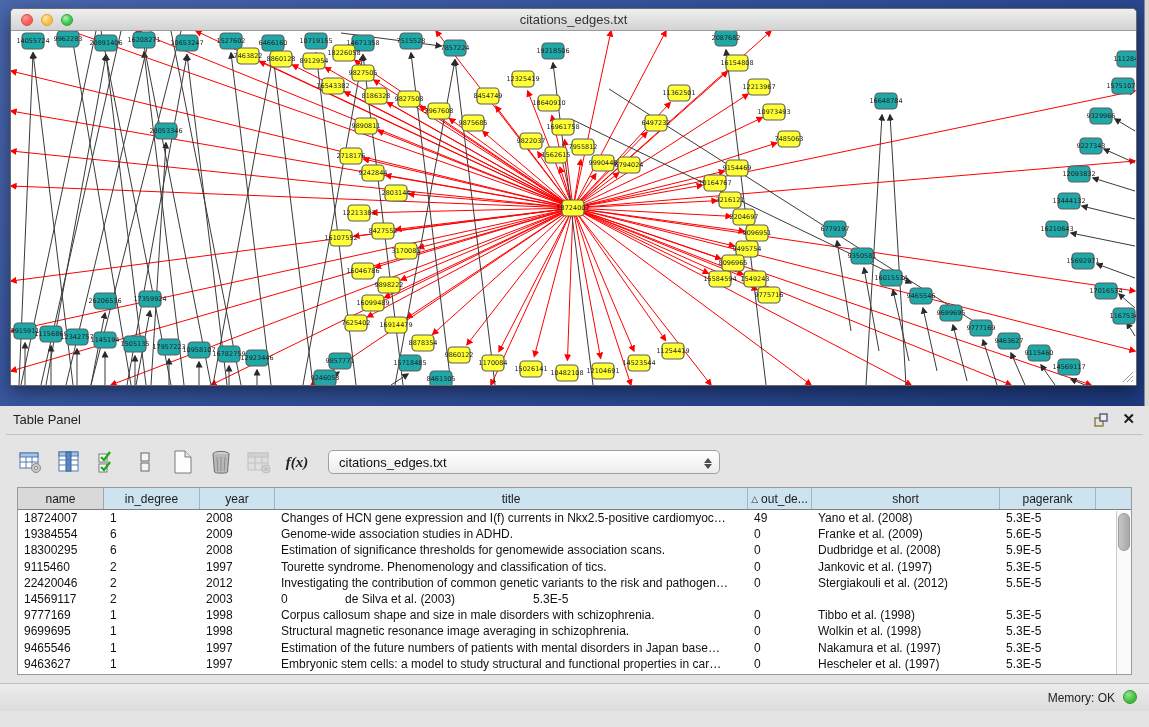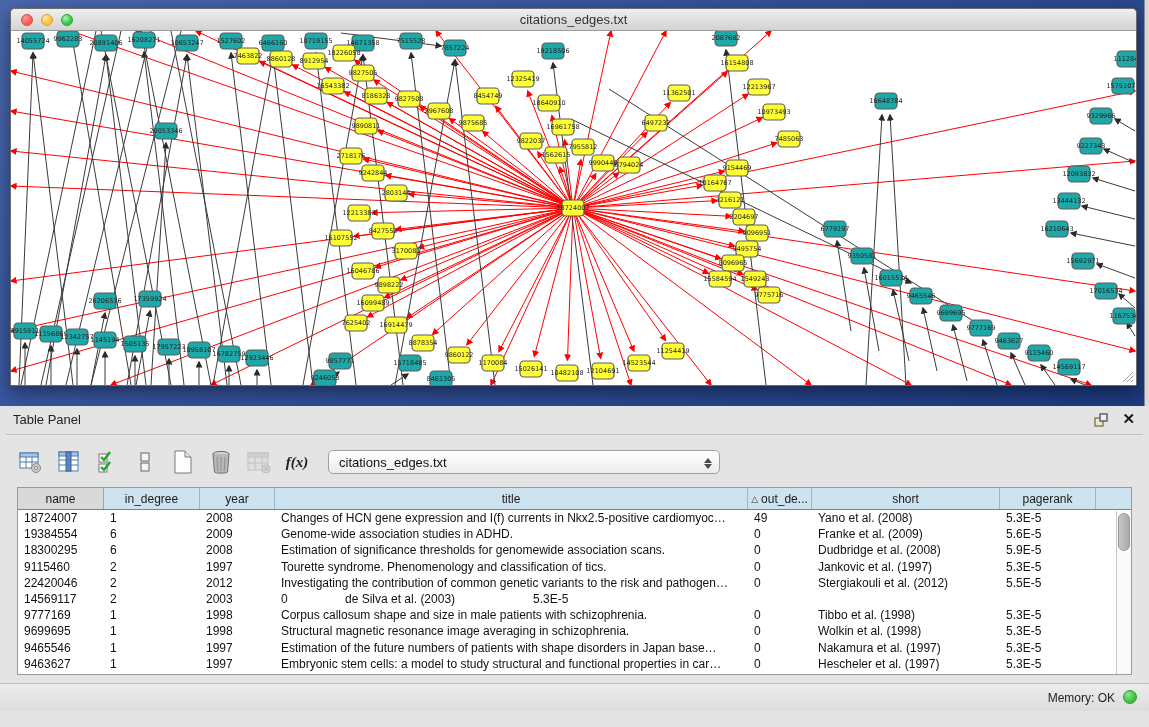--- a/index.html
+++ b/index.html
@@ -849,39 +849,39 @@
               <div class="tcell" style="width: 96px;">2</div>
               <div class="tcell" style="width: 75px;">2003</div>
               <div class="tcell" style="width: 64px;">0</div>
               <div class="tcell" style="width: 188px;">de Silva et al. (2003)</div>
               <div class="tcell" style="width: 96px;">5.3E-5</div>
             </div>
             <div class="trow">
               <div class="tcell" style="width: 86px;">9777169</div>
               <div class="tcell" style="width: 96px;">1</div>
               <div class="tcell" style="width: 75px;">1998</div>
-              <div class="tcell" style="width: 473px;">Corpus callosum shape and size in male patients with schizophrenia.</div>
+              <div class="tcell" style="width: 473px;">Corpus callosum shape and size in male disorders with schizophrenia.</div>
               <div class="tcell" style="width: 64px;">0</div>
               <div class="tcell" style="width: 188px;">Tibbo et al. (1998)</div>
               <div class="tcell" style="width: 96px;">5.3E-5</div>
             </div>
             <div class="trow">
               <div class="tcell" style="width: 86px;">9699695</div>
               <div class="tcell" style="width: 96px;">1</div>
               <div class="tcell" style="width: 75px;">1998</div>
               <div class="tcell" style="width: 473px;">Structural magnetic resonance image averaging in schizophrenia.</div>
               <div class="tcell" style="width: 64px;">0</div>
               <div class="tcell" style="width: 188px;">Wolkin et al. (1998)</div>
               <div class="tcell" style="width: 96px;">5.3E-5</div>
             </div>
             <div class="trow">
               <div class="tcell" style="width: 86px;">9465546</div>
               <div class="tcell" style="width: 96px;">1</div>
               <div class="tcell" style="width: 75px;">1997</div>
-              <div class="tcell" style="width: 473px;">Estimation of the future numbers of patients with shape disorders in Japan base…</div>
+              <div class="tcell" style="width: 473px;">Estimation of the future numbers of patients with mental disorders in Japan base…</div>
               <div class="tcell" style="width: 64px;">0</div>
               <div class="tcell" style="width: 188px;">Nakamura et al. (1997)</div>
               <div class="tcell" style="width: 96px;">5.3E-5</div>
             </div>
             <div class="trow">
               <div class="tcell" style="width: 86px;">9463627</div>
               <div class="tcell" style="width: 96px;">1</div>
               <div class="tcell" style="width: 75px;">1997</div>
               <div class="tcell" style="width: 473px;">Embryonic stem cells: a model to study structural and functional properties in car…</div>
               <div class="tcell" style="width: 64px;">0</div>

